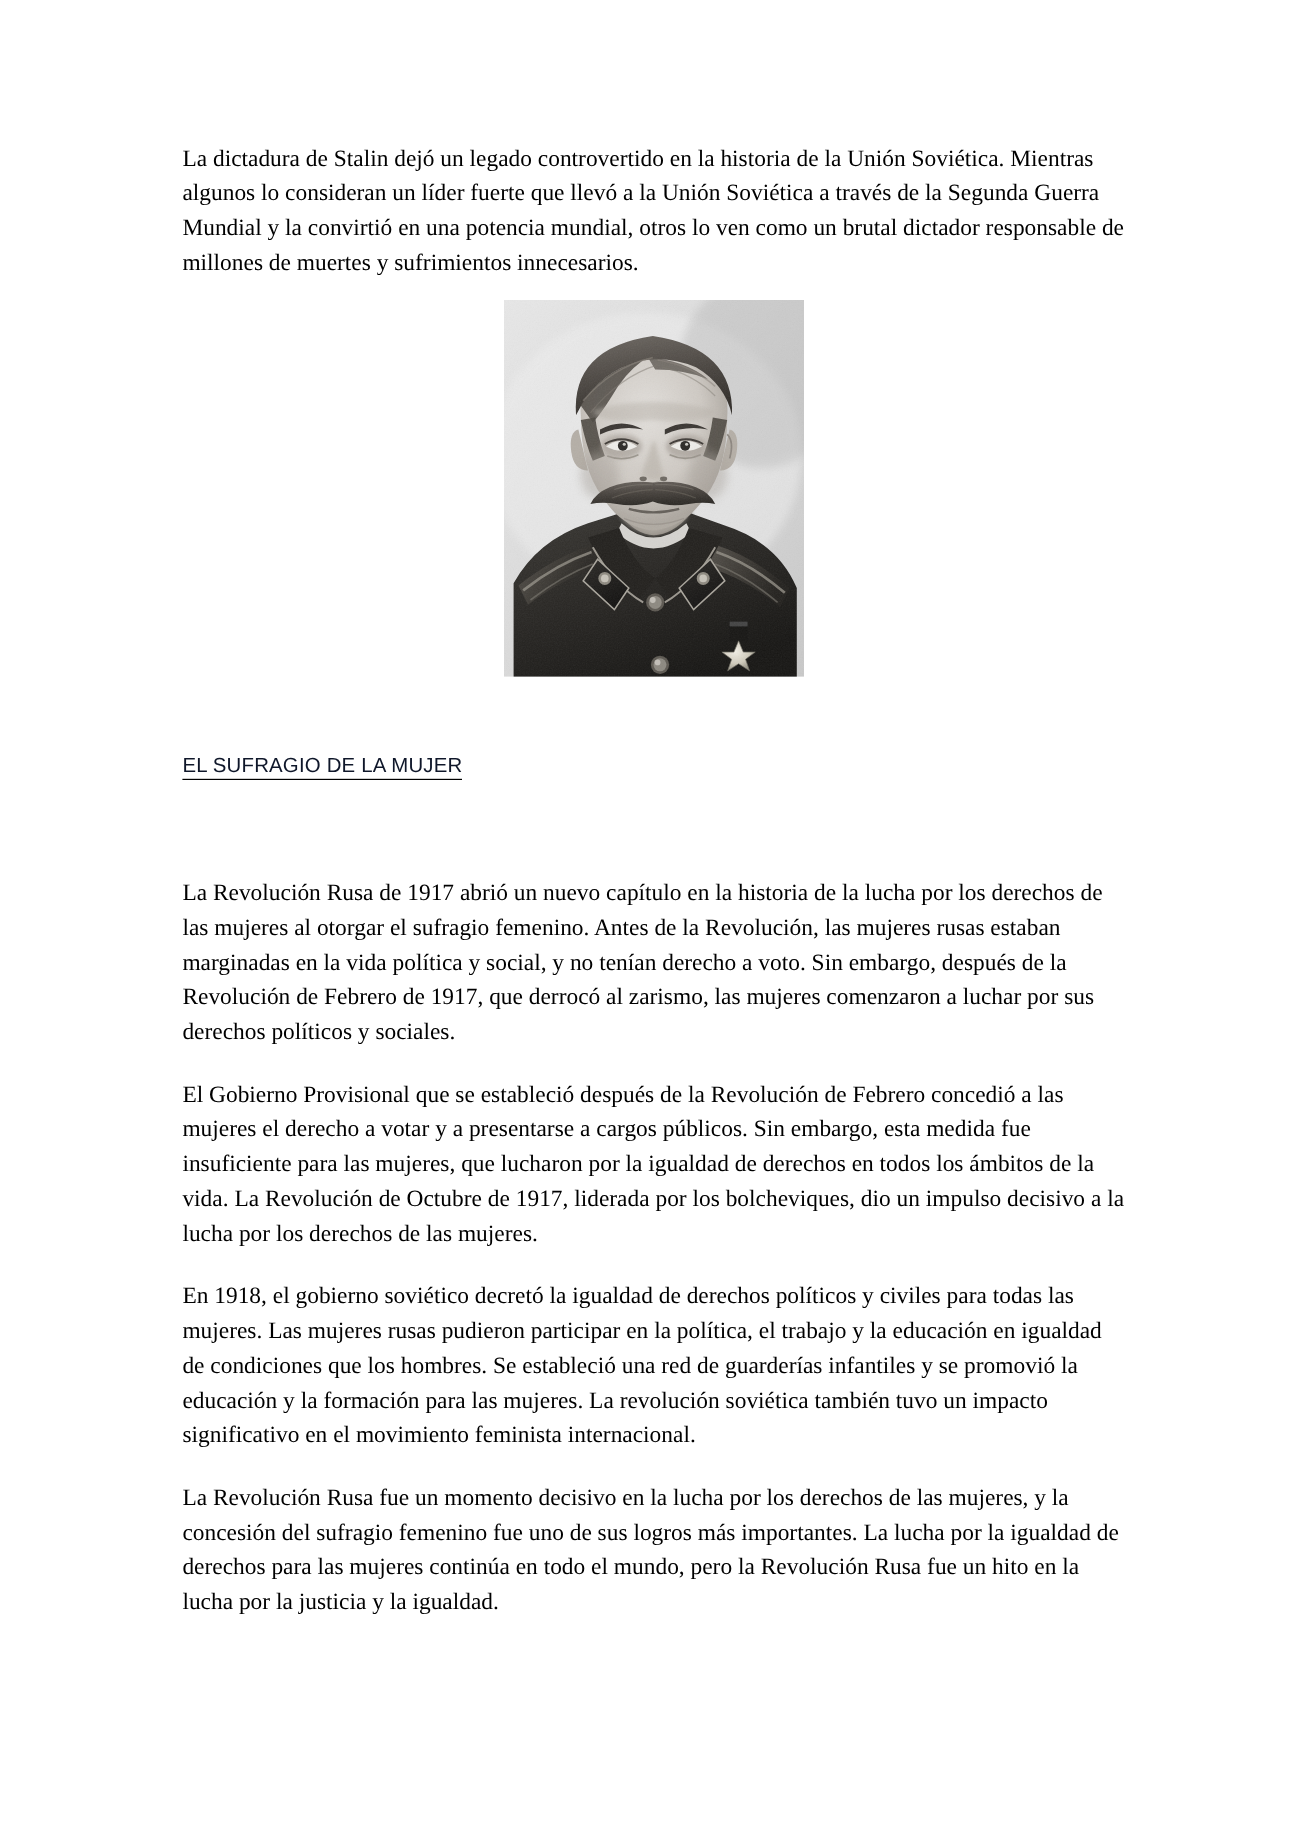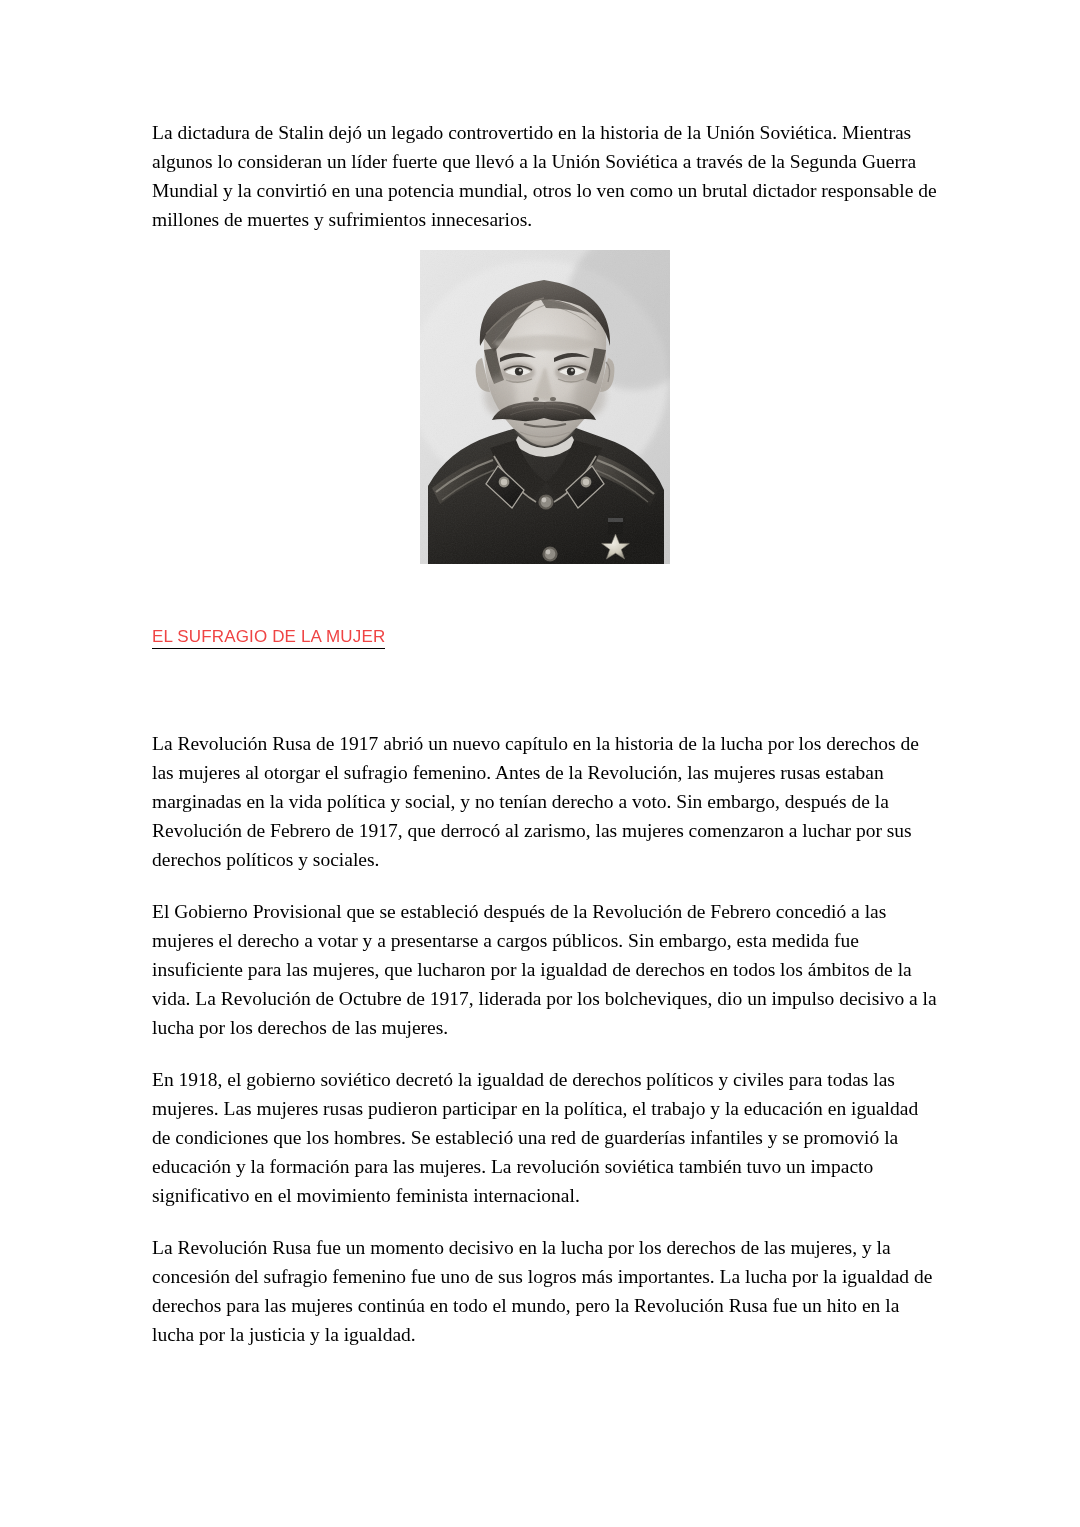--- a/index.html
+++ b/index.html
@@ -49,21 +49,21 @@
   .portrait-svg {
     display: block;
     width: 250px;
     height: 314px;
   }
   .section-heading {
     font-family: "Liberation Sans", "DejaVu Sans", sans-serif;
     font-size: 17px;
     font-weight: 400;
     letter-spacing: 0.15px;
-    color: #ef4444;
+    color: #0f172a;
     margin: 0;
     padding: 0;
     display: inline-block;
     border-bottom: 1.4px solid #000000;
     padding-bottom: 1px;
   }
   .heading-block {
     margin-top: 59px;
     margin-bottom: 0;
   }

